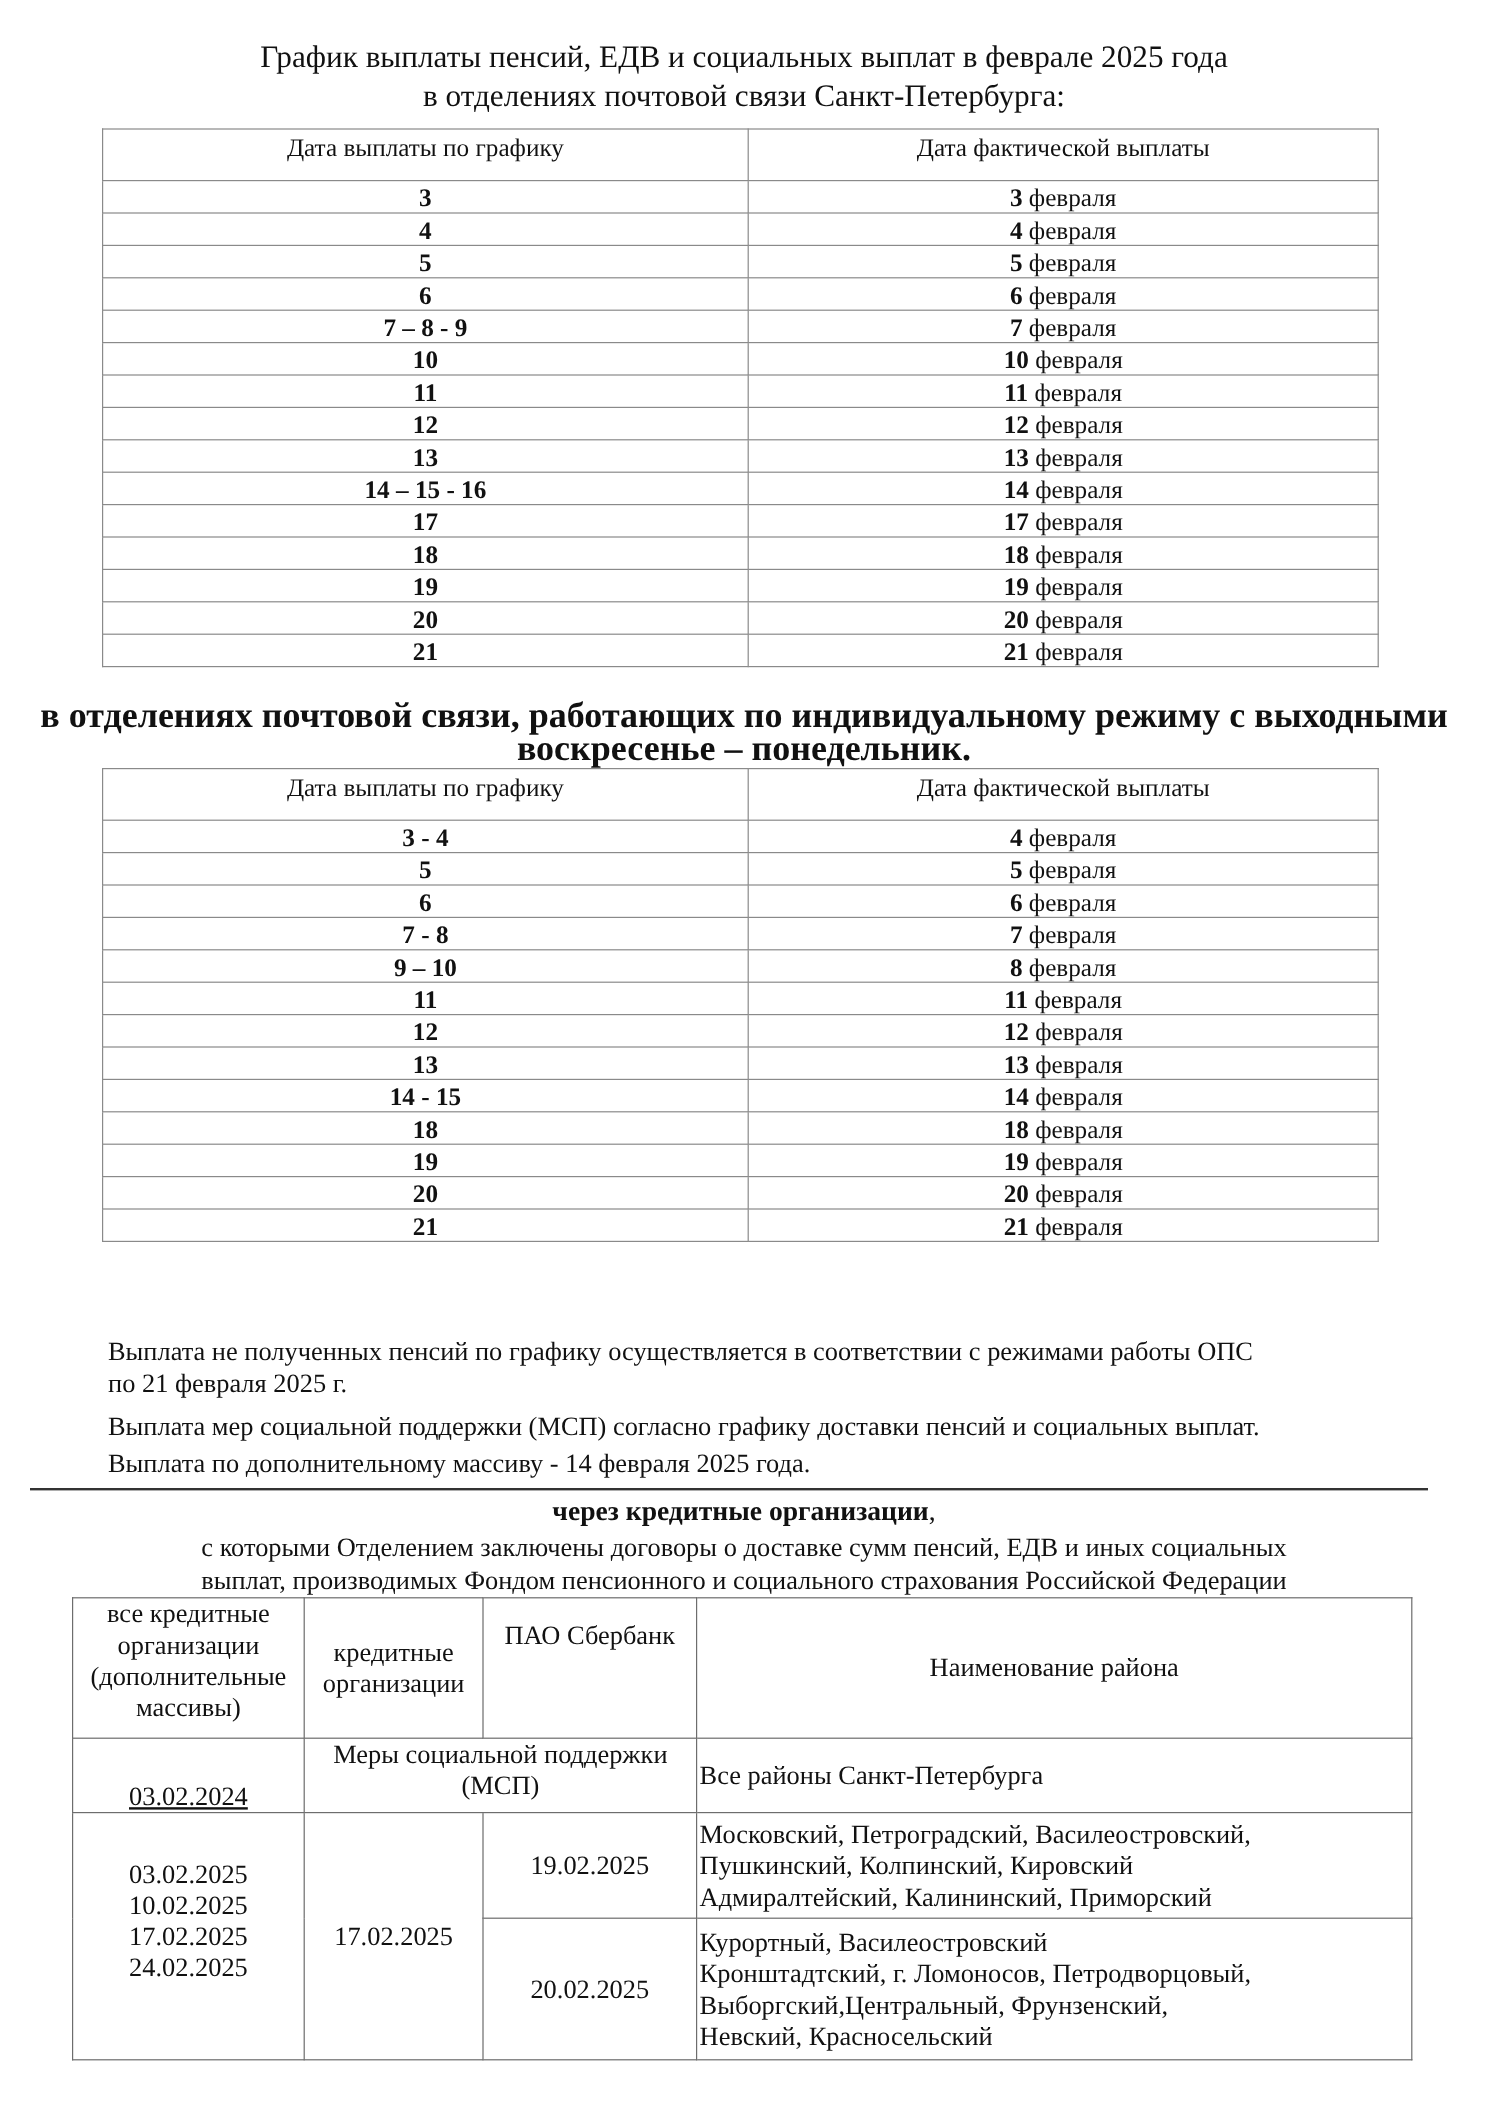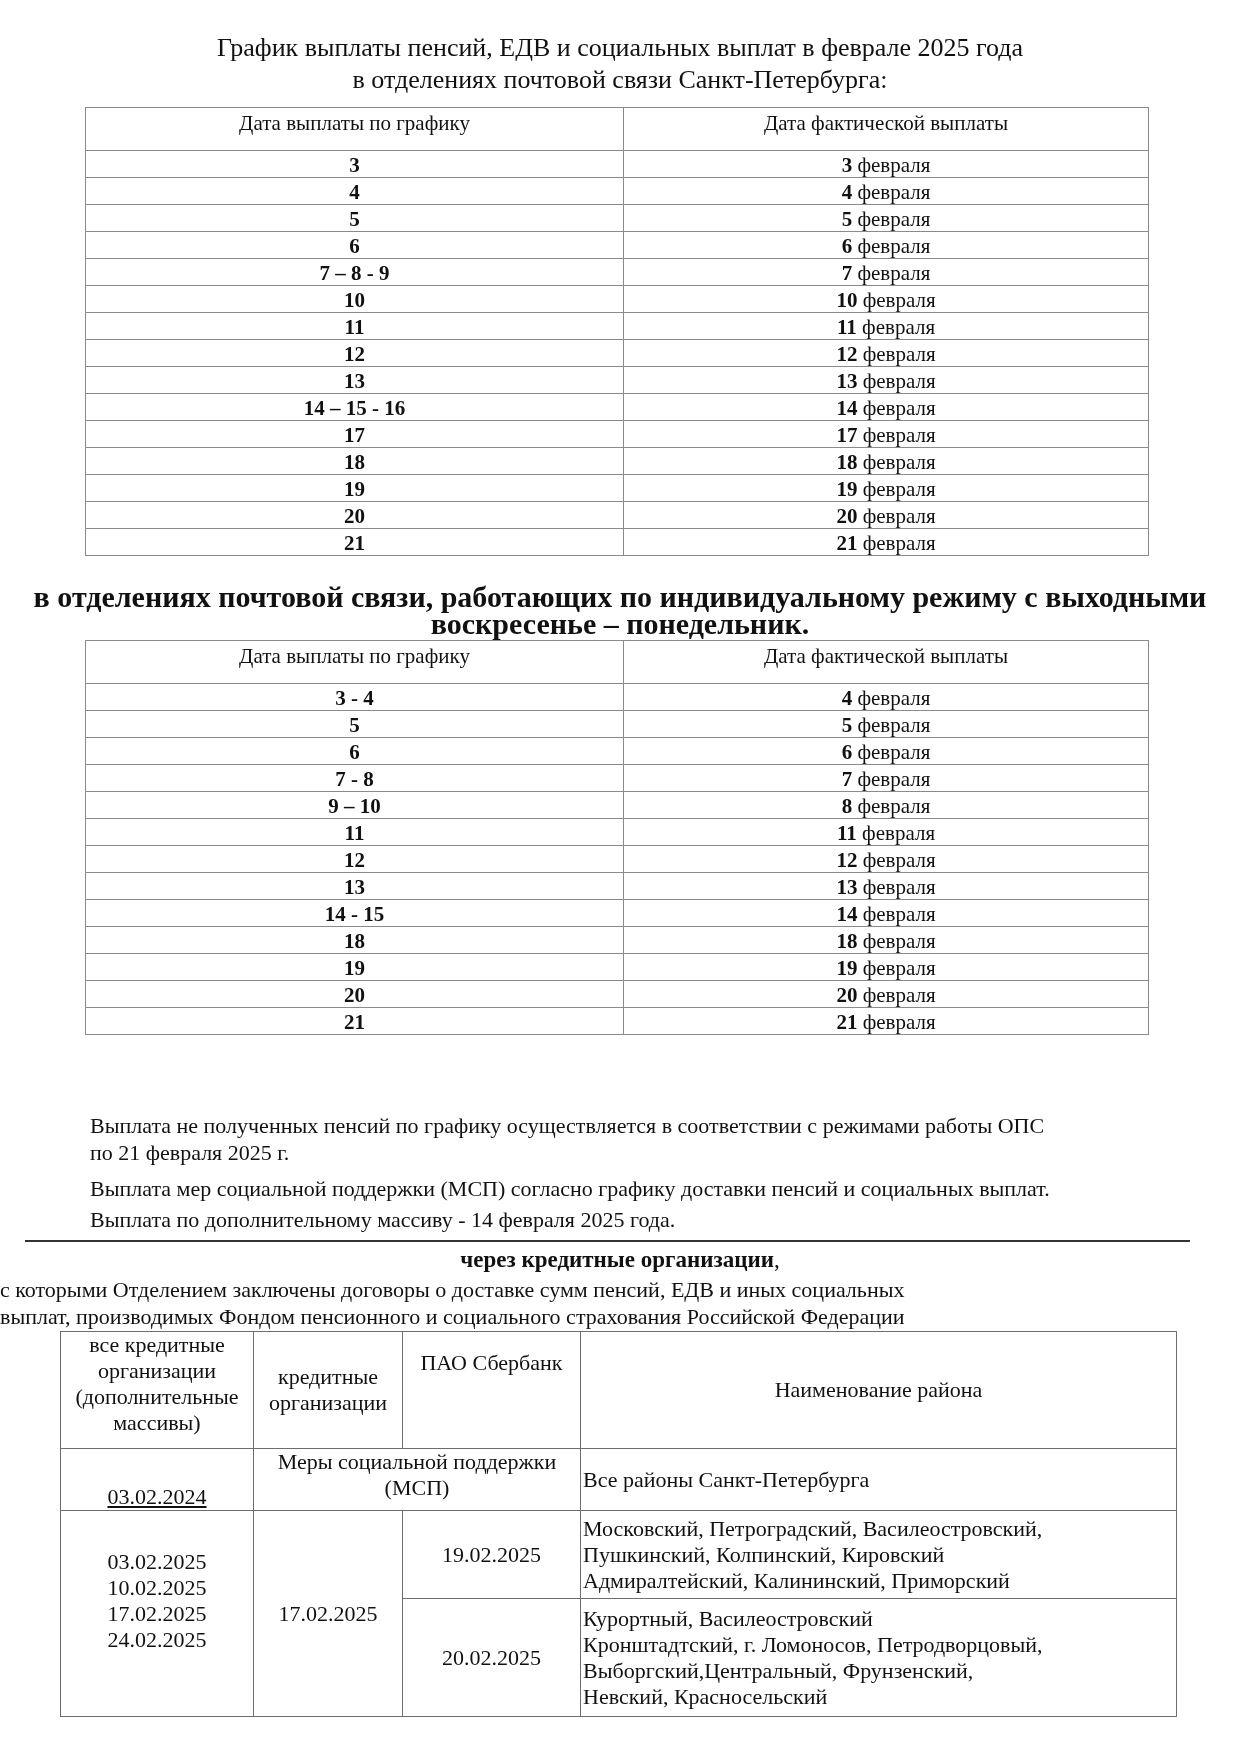--- a/index.html
+++ b/index.html
@@ -10,21 +10,21 @@
   .subtitle { left: 0; width: 1240px; text-align: center; font-size: 30px; line-height: 28px; font-weight: bold; }
   table.sched { position: absolute; border-collapse: collapse; table-layout: fixed; font-size: 21px; margin-left: 20px; }
   table.sched td, table.sched th { border: 1.5px solid #8a8a8a; text-align: center; padding: 0; font-weight: normal; }
   table.sched th { vertical-align: top; padding-top: 3px; height: 39px; }
   table.sched td { height: 26px; line-height: 24px; vertical-align: bottom; }
   table.sched td.d { font-weight: bold; }
   .bold { font-weight: bold; }
   .para { left: 90px; width: 1110px; font-size: 22px; line-height: 27px; }
   .hr { left: 25px; width: 1165px; height: 2px; background: #333; top: 1240px; }
   .credit-title { left: 0; width: 1240px; text-align: center; font-size: 23px; font-weight: bold; }
-  .credit-sub { left: 0; width: 1240px; font-size: 22px; line-height: 27px; }
+  .credit-sub { left: 0; width: 1240px; text-align: center; font-size: 22px; line-height: 27px; }
   table.credit { position: absolute; left: 60px; top: 1331px; width: 1116px; border-collapse: collapse; table-layout: fixed; font-size: 22px; line-height: 26px; }
   table.credit td { border: 1.5px solid #6d6d6d; text-align: center; padding: 0 2px; font-weight: normal; }
   table.credit td.left { text-align: left; }
 </style>
 </head>
 <body>
 
 <div class="abs title" style="top:32px;">График выплаты пенсий, ЕДВ и социальных выплат в феврале 2025 года</div>
 <div class="abs title" style="top:64px;">в отделениях почтовой связи Санкт-Петербурга:</div>
 

